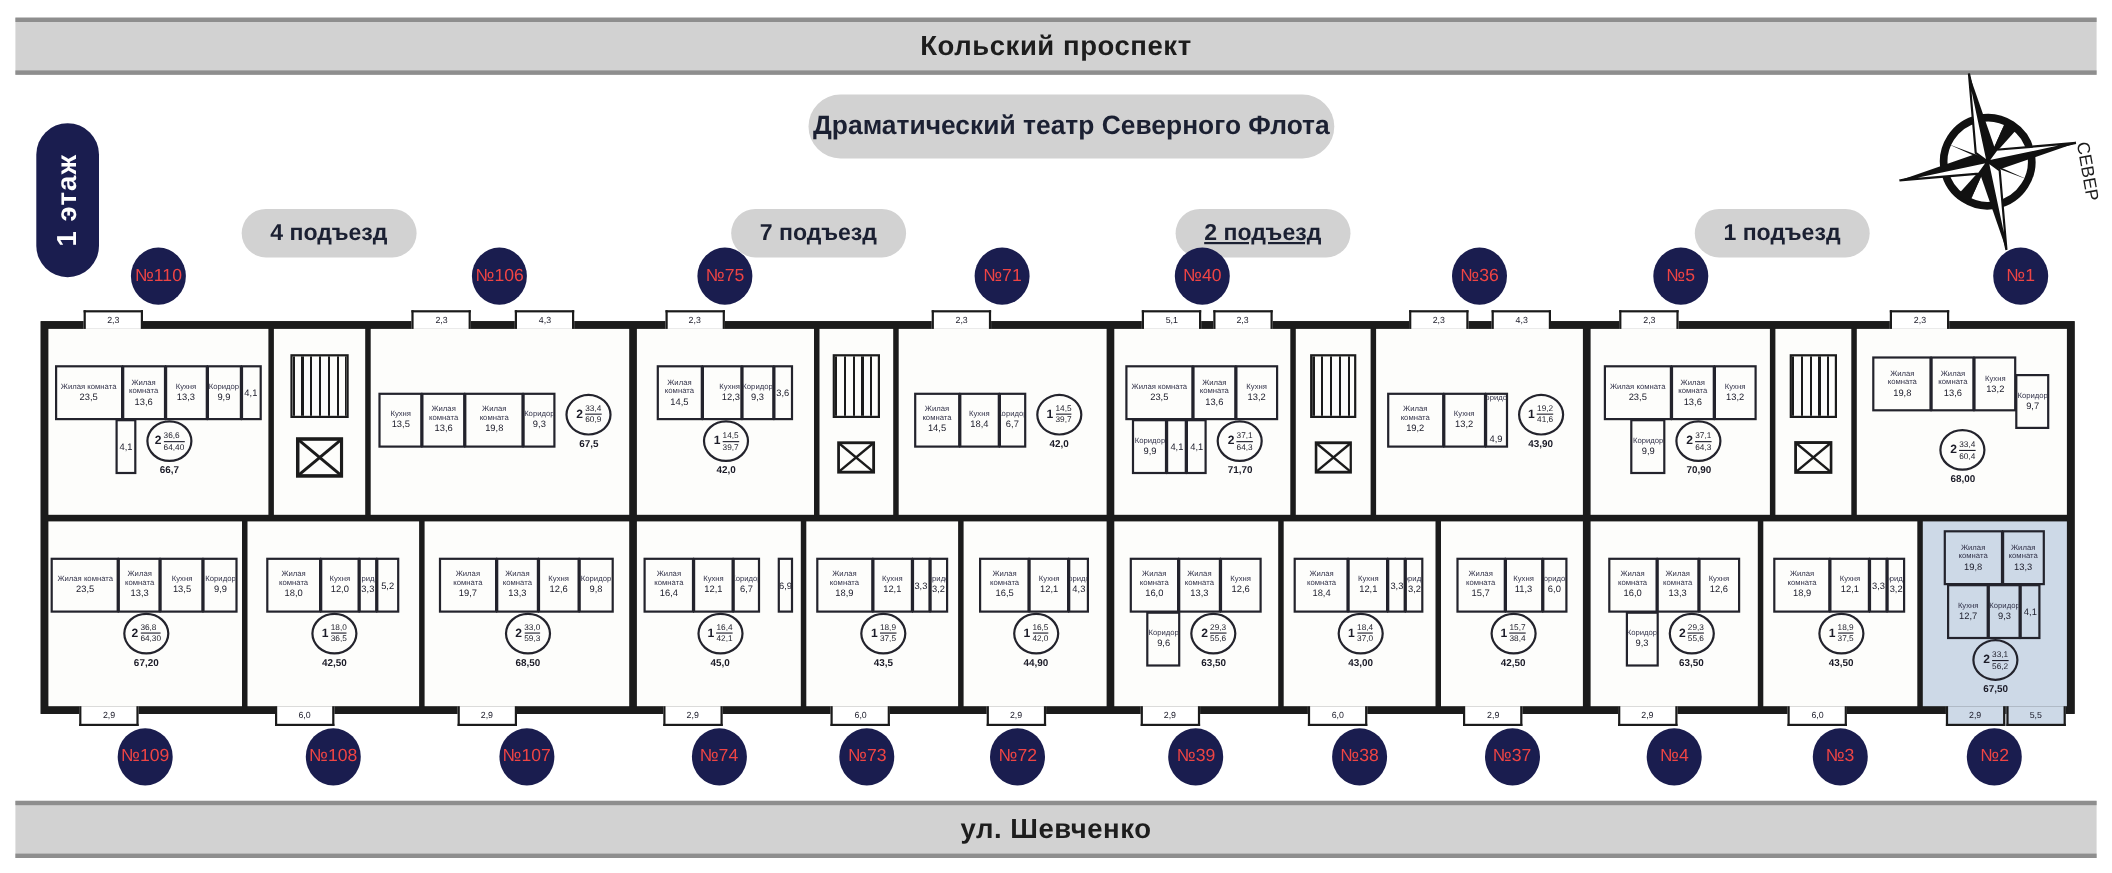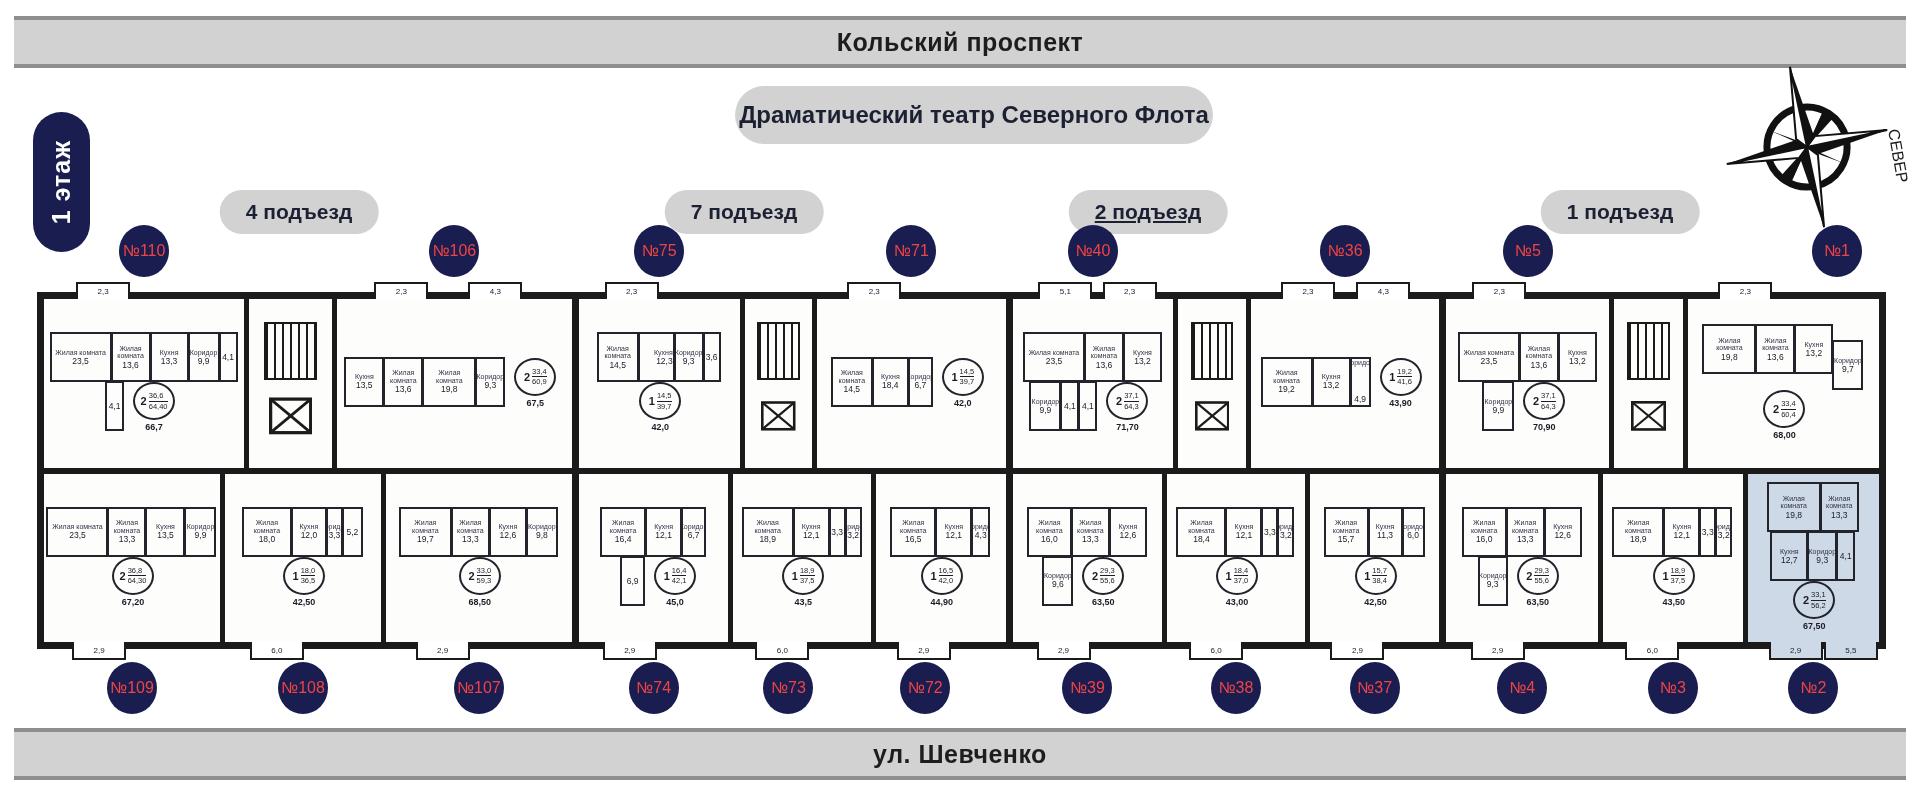--- a/index.html
+++ b/index.html
@@ -371,21 +371,21 @@
             <span class="room-area">16,4</span>
           </div>
           <div class="room" style="width: 37px;">
             <span class="room-name">Кухня</span>
             <span class="room-area">12,1</span>
           </div>
           <div class="room" style="width: 25px;">
             <span class="room-name">Коридор</span>
             <span class="room-area">6,7</span>
           </div>
-          <div class="room" style="width: 25px; margin-left: 16px;">
+          <div class="room" style="width: 14px; margin-left: 16px;">
             <span class="room-area">6,9</span>
           </div>
           <div class="stamp-wrap">
             <div class="stamp-circle">
               <span class="st-n">1</span>
               <span class="st-frac">
                 <span class="st-top">16,4</span>
                 <span class="st-bot">42,1</span>
               </span>
             </div>

